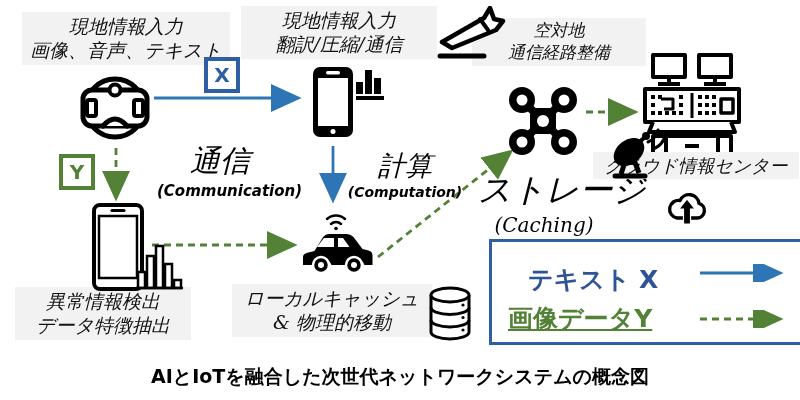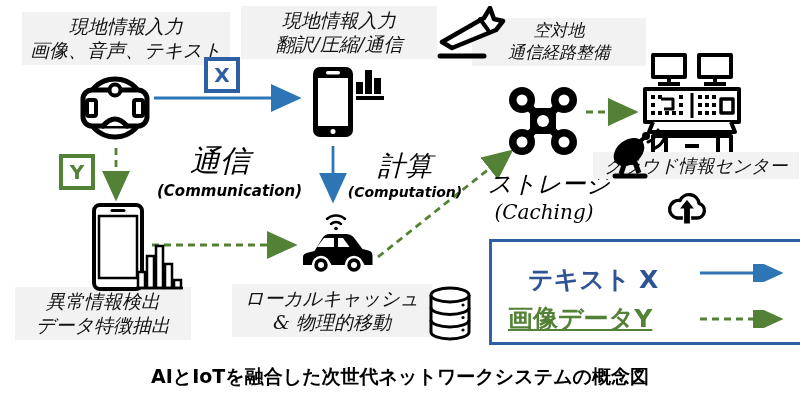--- a/index.html
+++ b/index.html
@@ -92,21 +92,21 @@
     <span class="jp" style="font-size:30px;">通信</span>
     <span class="en" style="font-size:15px;margin-left:12px;">(Communication)</span>
   </div>
 
   <div class="concept" style="left:340px;top:148px;width:130px;">
     <span class="jp" style="font-size:27px;">計算</span>
     <span class="en" style="font-size:14px;">(Computation)</span>
   </div>
 
   <div class="concept" style="left:478px;top:168px;width:132px;z-index:1;">
-    <span class="jp" style="font-size:24px;text-align:right;">ストレージ</span>
+    <span class="jp" style="font-size:33px;text-align:right;">ストレージ</span>
     <span class="en serif" style="font-size:20px;">(Caching)</span>
   </div>
 
   <div class="badge x" style="left:204px;top:57px;">X</div>
   <div class="badge y" style="left:59px;top:154px;">Y</div>
 
   <div class="icon" style="left:76px;top:70px;">
     <svg width="78" height="72" viewBox="0 0 78 72" fill="none" stroke="#000" stroke-linejoin="round" stroke-linecap="round">
       <circle cx="39" cy="38" r="29" fill="#fff" stroke-width="5"></circle>
       <rect x="7" y="20" width="64" height="36" rx="9" fill="#fff" stroke-width="5"></rect>

